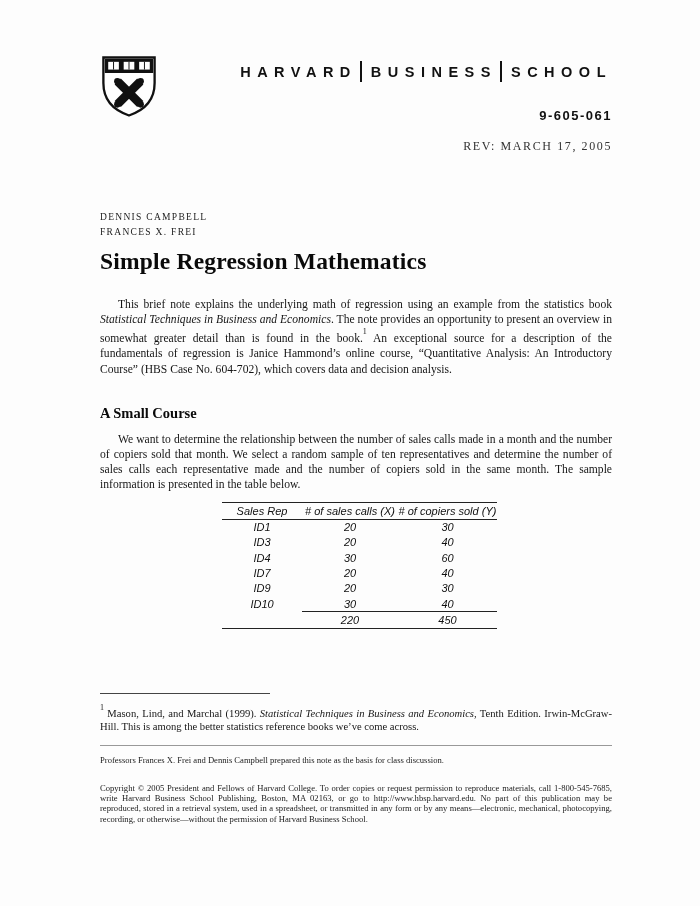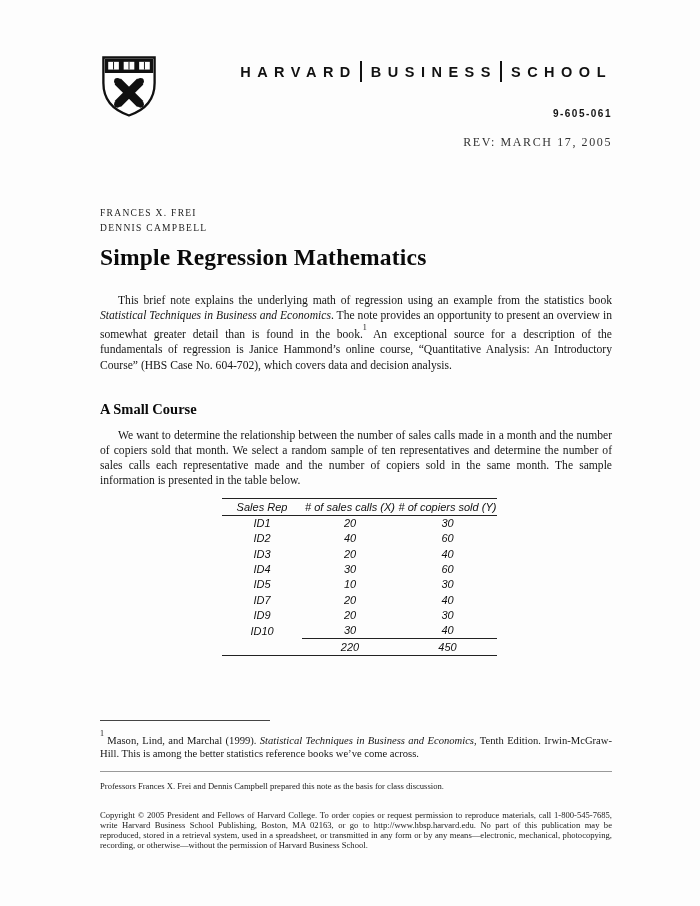--- a/index.html
+++ b/index.html
@@ -30,21 +30,21 @@
     letter-spacing: 6.5px;
     color: #111;
     white-space: nowrap;
   }
   .wordmark .bar { width: 2px; height: 21px; background: #111; margin: 0 9px 0 3px; }
 
   .doc-id { text-align: right; margin-top: -10px; }
   .doc-number {
     font-family: "Liberation Sans", sans-serif;
     font-weight: bold;
-    font-size: 10px;
+    font-size: 13px;
     letter-spacing: 1.5px;
   }
   .doc-rev {
     margin-top: 16px;
     font-size: 12px;
     letter-spacing: 1.6px;
     color: #333;
   }
 
   
@@ -148,22 +148,22 @@
       <span>SCHOOL</span>
     </div>
   </div>
 
   <div class="doc-id">
     <div class="doc-number">9-605-061</div>
     <div class="doc-rev">REV: MARCH 17, 2005</div>
   </div>
 
   <div class="authors">
+    <div>DENNIS CAMPBELL</div>
     <div>FRANCES X. FREI</div>
-    <div>DENNIS CAMPBELL</div>
   </div>
 
   <h1 class="title">Simple Regression Mathematics</h1>
 
   <p class="body-par"><span class="indent">This brief note explains the underlying math of regression using an example from the statistics book </span><i>Statistical Techniques in Business and Economics</i><span>. The note provides an opportunity to present an overview in somewhat greater detail than is found in the book.</span><sup class="fn">1</sup><span>  An exceptional source for a description of the fundamentals of regression is Janice Hammond’s online course, “Quantitative Analysis: An Introductory Course” (HBS Case No. 604-702), which covers data and decision analysis.</span></p>
 
   <h2 class="section-heading">A Small Course</h2>
   <p class="body-par"><span class="indent">We want to determine the relationship between the number of sales calls made in a month and the number of copiers sold that month.  We select a random sample of ten representatives and determine the number of sales calls each representative made and the number of copiers sold in the same month.  The sample information is presented in the table below.</span></p>
 
   <table class="data-table">
@@ -179,38 +179,28 @@
         <th># of copiers sold (Y)</th>
       </tr>
     </thead>
     <tbody>
       <tr>
         <td>ID1</td>
         <td>20</td>
         <td>30</td>
       </tr>
       <tr>
-        <td>ID2</td>
+        <td>ID3</td>
+        <td>20</td>
         <td>40</td>
+      </tr>
+      <tr>
+        <td>ID4</td>
+        <td>30</td>
         <td>60</td>
-      </tr>
-      <tr>
-        <td>ID3</td>
-        <td>20</td>
-        <td>40</td>
-      </tr>
-      <tr>
-        <td>ID4</td>
-        <td>30</td>
-        <td>60</td>
-      </tr>
-      <tr>
-        <td>ID5</td>
-        <td>10</td>
-        <td>30</td>
       </tr>
       <tr>
         <td>ID7</td>
         <td>20</td>
         <td>40</td>
       </tr>
       <tr>
         <td>ID9</td>
         <td>20</td>
         <td>30</td>

